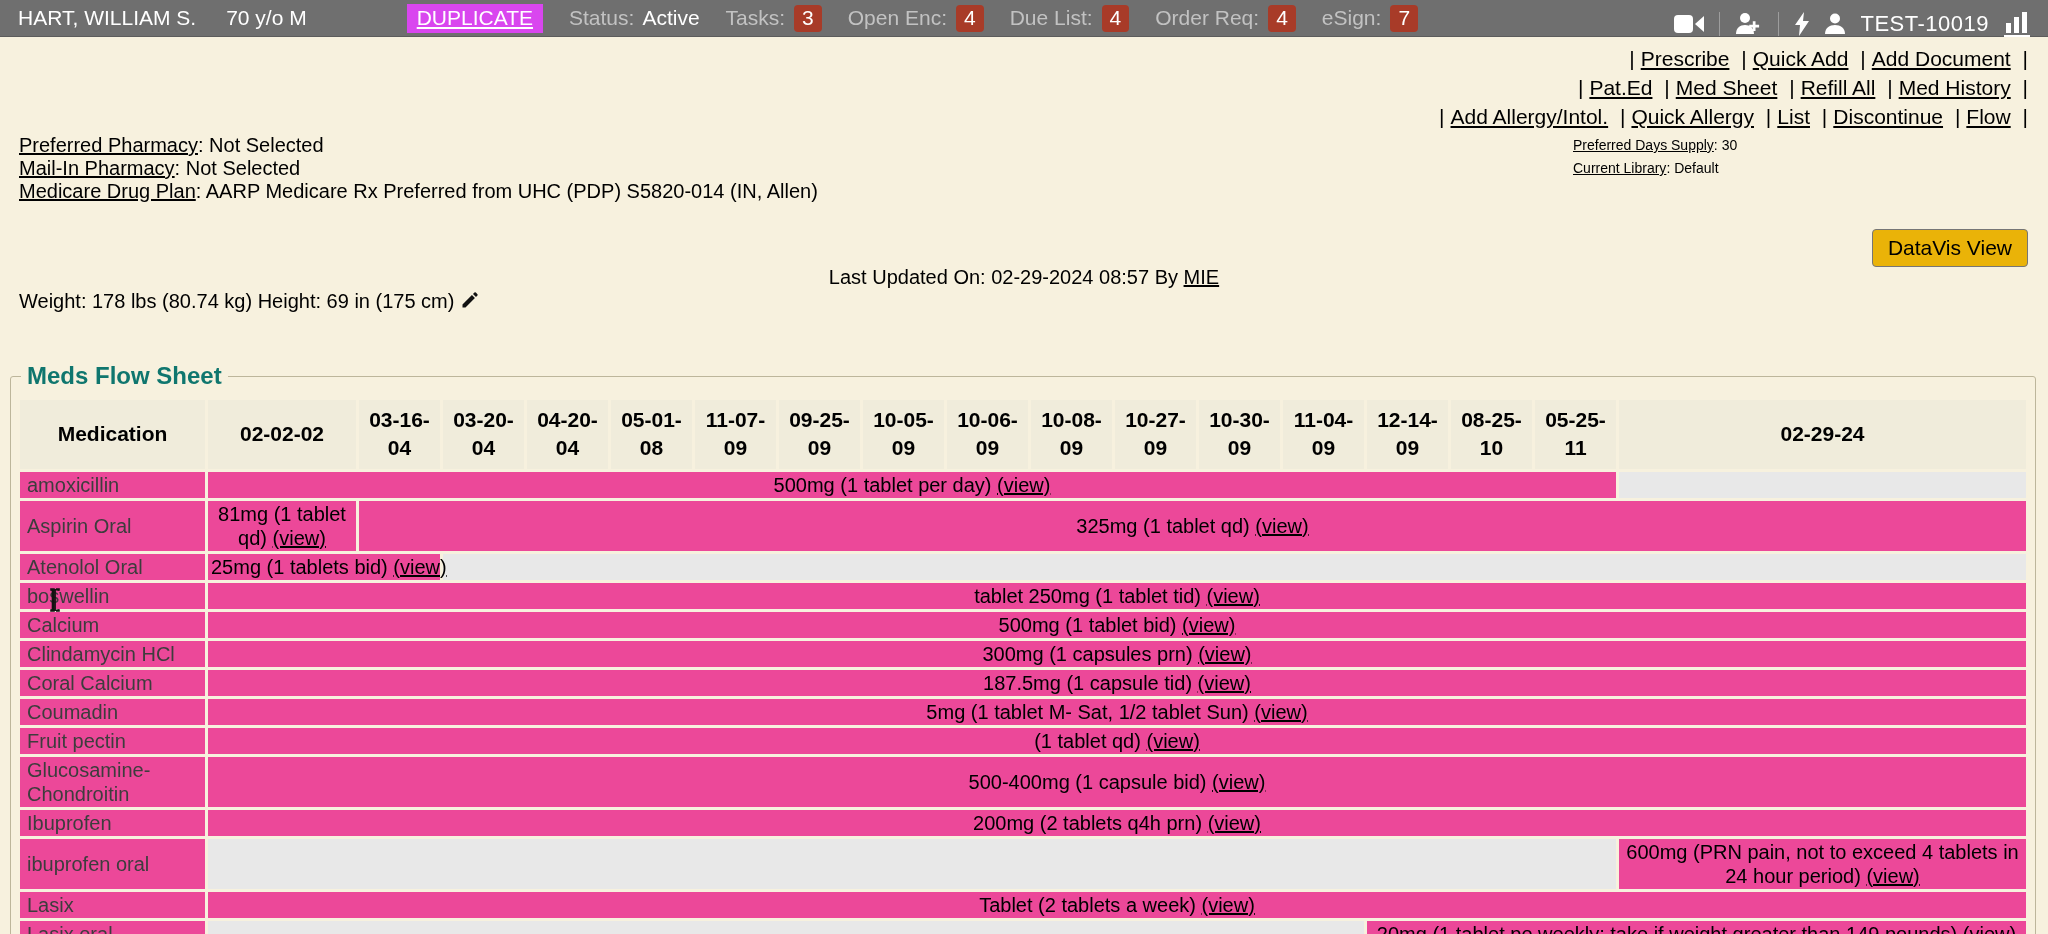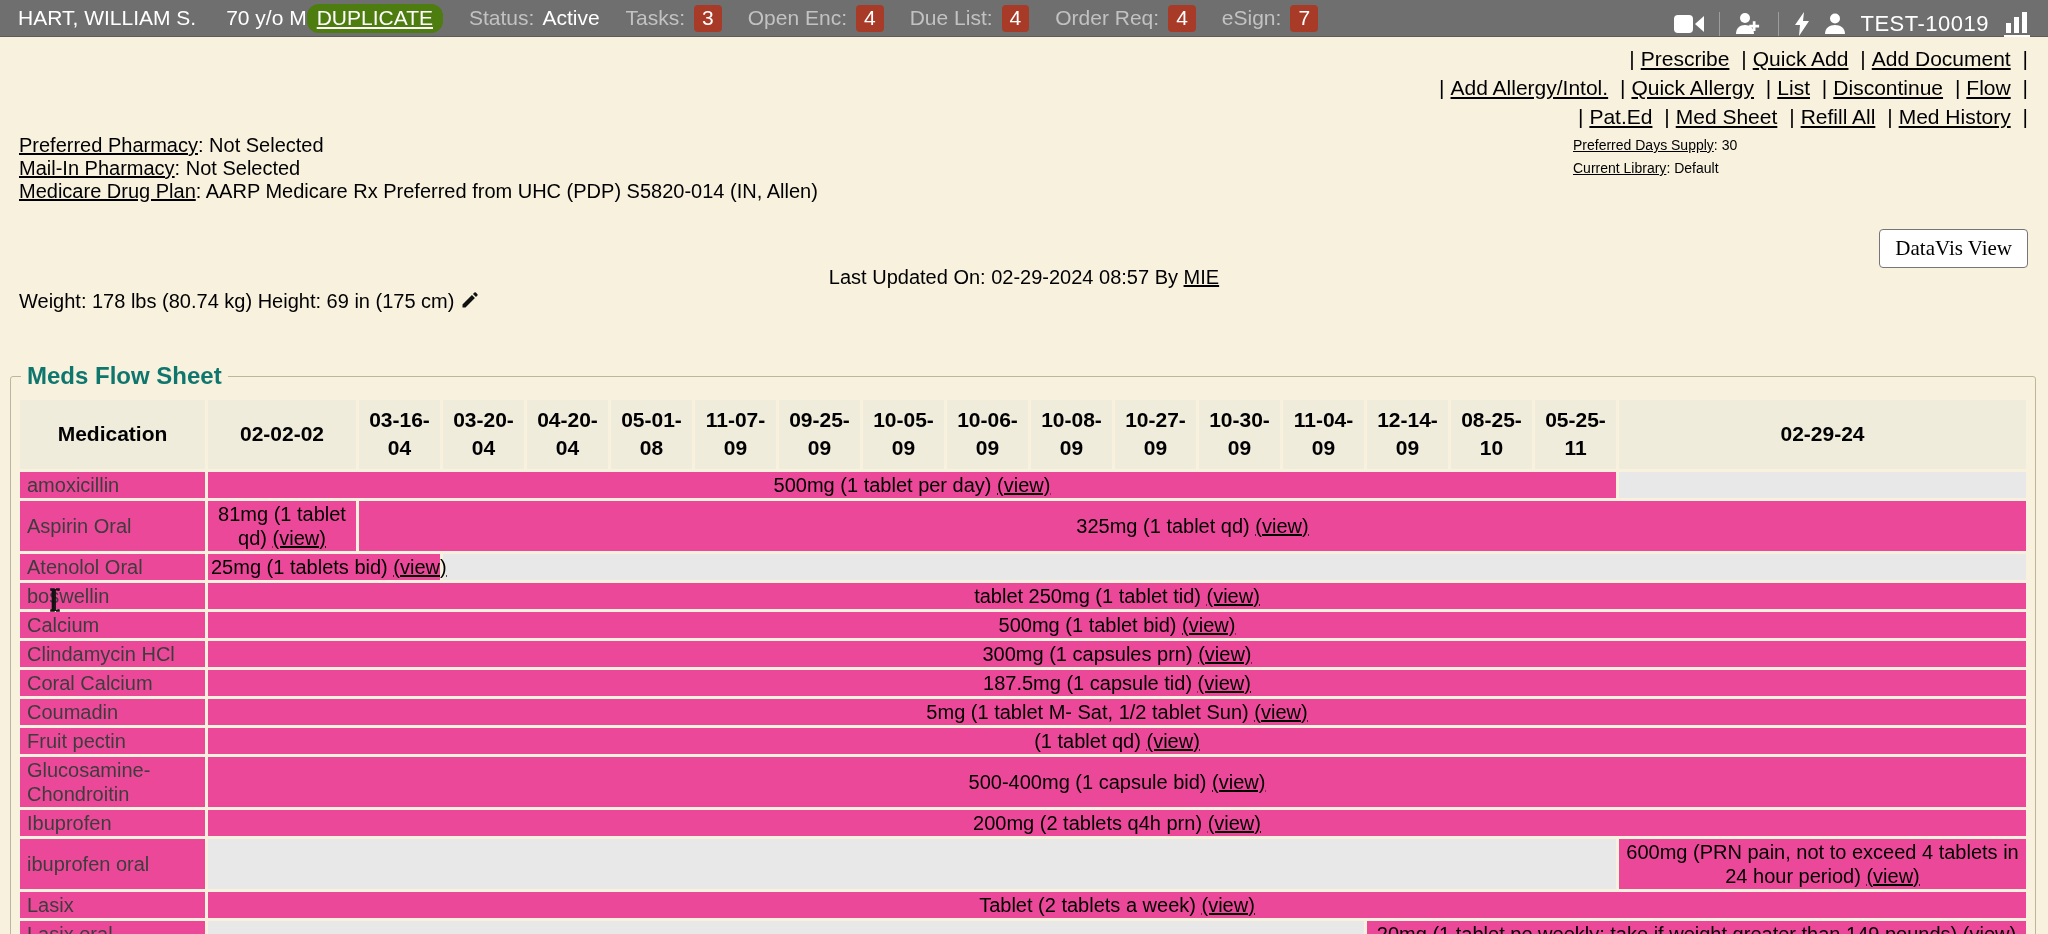--- a/index.html
+++ b/index.html
@@ -12,21 +12,21 @@
 
   
   .topbar{
     height:37px;background:#6f6f6f;border-bottom:1px solid #5c5c5c;
     display:flex;align-items:center;padding:0 18px;box-sizing:border-box;
     color:#fff;font-size:21px;white-space:nowrap;
   }
   .tb-name{color:#fff;}
   .tb-age{margin-left:30px;}
   .tb-dup{
-    background:#4d7c0f;border-radius:12px;padding:2px 10px 3px;
+    margin-left:100px;background:#d946ef;border-radius:0;padding:2px 10px 3px;
     color:#fff;text-decoration:underline;cursor:pointer;
   }
   .tb-label{color:#c2c2c2;margin-left:26px;}
   .tb-val{color:#fff;margin-left:8px;}
   .badge{
     background:#a83b28;color:#fff;border-radius:4px;margin-left:9px;
     padding:1px 8px 2px;cursor:pointer;
   }
   .tb-right{margin-left:auto;display:flex;align-items:center;gap:15px;margin-top:12px;}
   .vsep{width:1px;height:24px;background:#9d9d9d;}
@@ -41,22 +41,22 @@
   }
   .linkrow .pp::before{content:"|";padding:0 6px;color:#000;}
   .alink{text-decoration:underline;cursor:pointer;}
 
   
   .info-left{position:absolute;left:19px;top:134px;font-size:20px;line-height:23px;}
   .info-right{position:absolute;left:1573px;top:134px;font-size:14px;line-height:23px;}
 
   .datavis{
     position:absolute;top:229px;right:20px;
-    background:#ffffff;border:1px solid #767676;border-radius:4px;
-    font-family:Liberation Serif, serif;font-size:21px;color:#000;padding:6px 15px;cursor:pointer;margin-left:28px;
+    background:#eab308;border:1px solid #767676;border-radius:4px;
+    font-family:Liberation Sans, sans-serif;font-size:21px;color:#000;padding:6px 15px;cursor:pointer;margin-left:28px;
   }
   .last-updated{position:absolute;top:266px;left:0;right:0;text-align:center;font-size:20px;}
   .vitals{position:absolute;left:19px;top:290px;font-size:20px;display:flex;gap:6px;}
 
   
   fieldset.flow{
     position:absolute;top:362px;left:10px;right:12px;height:610px;
     border:1px solid #bdb69b;border-radius:3px;margin:0;padding:6px 6px 0 6px;
   }
   fieldset.flow legend{
@@ -139,32 +139,32 @@
 </div>
 
 <div class="links-block">
   <div class="linkrow">
     <span class="pp"></span><a class="alink">Prescribe</a>
     <span class="pp"></span><a class="alink">Quick Add</a>
     <span class="pp"></span><a class="alink">Add Document</a>
     <span class="pp"></span>
   </div>
   <div class="linkrow">
+    <span class="pp"></span><a class="alink">Pat.Ed</a>
+    <span class="pp"></span><a class="alink">Med Sheet</a>
+    <span class="pp"></span><a class="alink">Refill All</a>
+    <span class="pp"></span><a class="alink">Med History</a>
+    <span class="pp"></span>
+  </div>
+  <div class="linkrow">
     <span class="pp"></span><a class="alink">Add Allergy/Intol.</a>
     <span class="pp"></span><a class="alink">Quick Allergy</a>
     <span class="pp"></span><a class="alink">List</a>
     <span class="pp"></span><a class="alink">Discontinue</a>
     <span class="pp"></span><a class="alink">Flow</a>
-    <span class="pp"></span>
-  </div>
-  <div class="linkrow">
-    <span class="pp"></span><a class="alink">Pat.Ed</a>
-    <span class="pp"></span><a class="alink">Med Sheet</a>
-    <span class="pp"></span><a class="alink">Refill All</a>
-    <span class="pp"></span><a class="alink">Med History</a>
     <span class="pp"></span>
   </div>
 </div>
 
 <div class="info-left">
   <div>
     <a>Preferred Pharmacy</a><span>: </span><span>Not Selected</span>
   </div>
   <div>
     <a>Mail-In Pharmacy</a><span>: </span><span>Not Selected</span>

